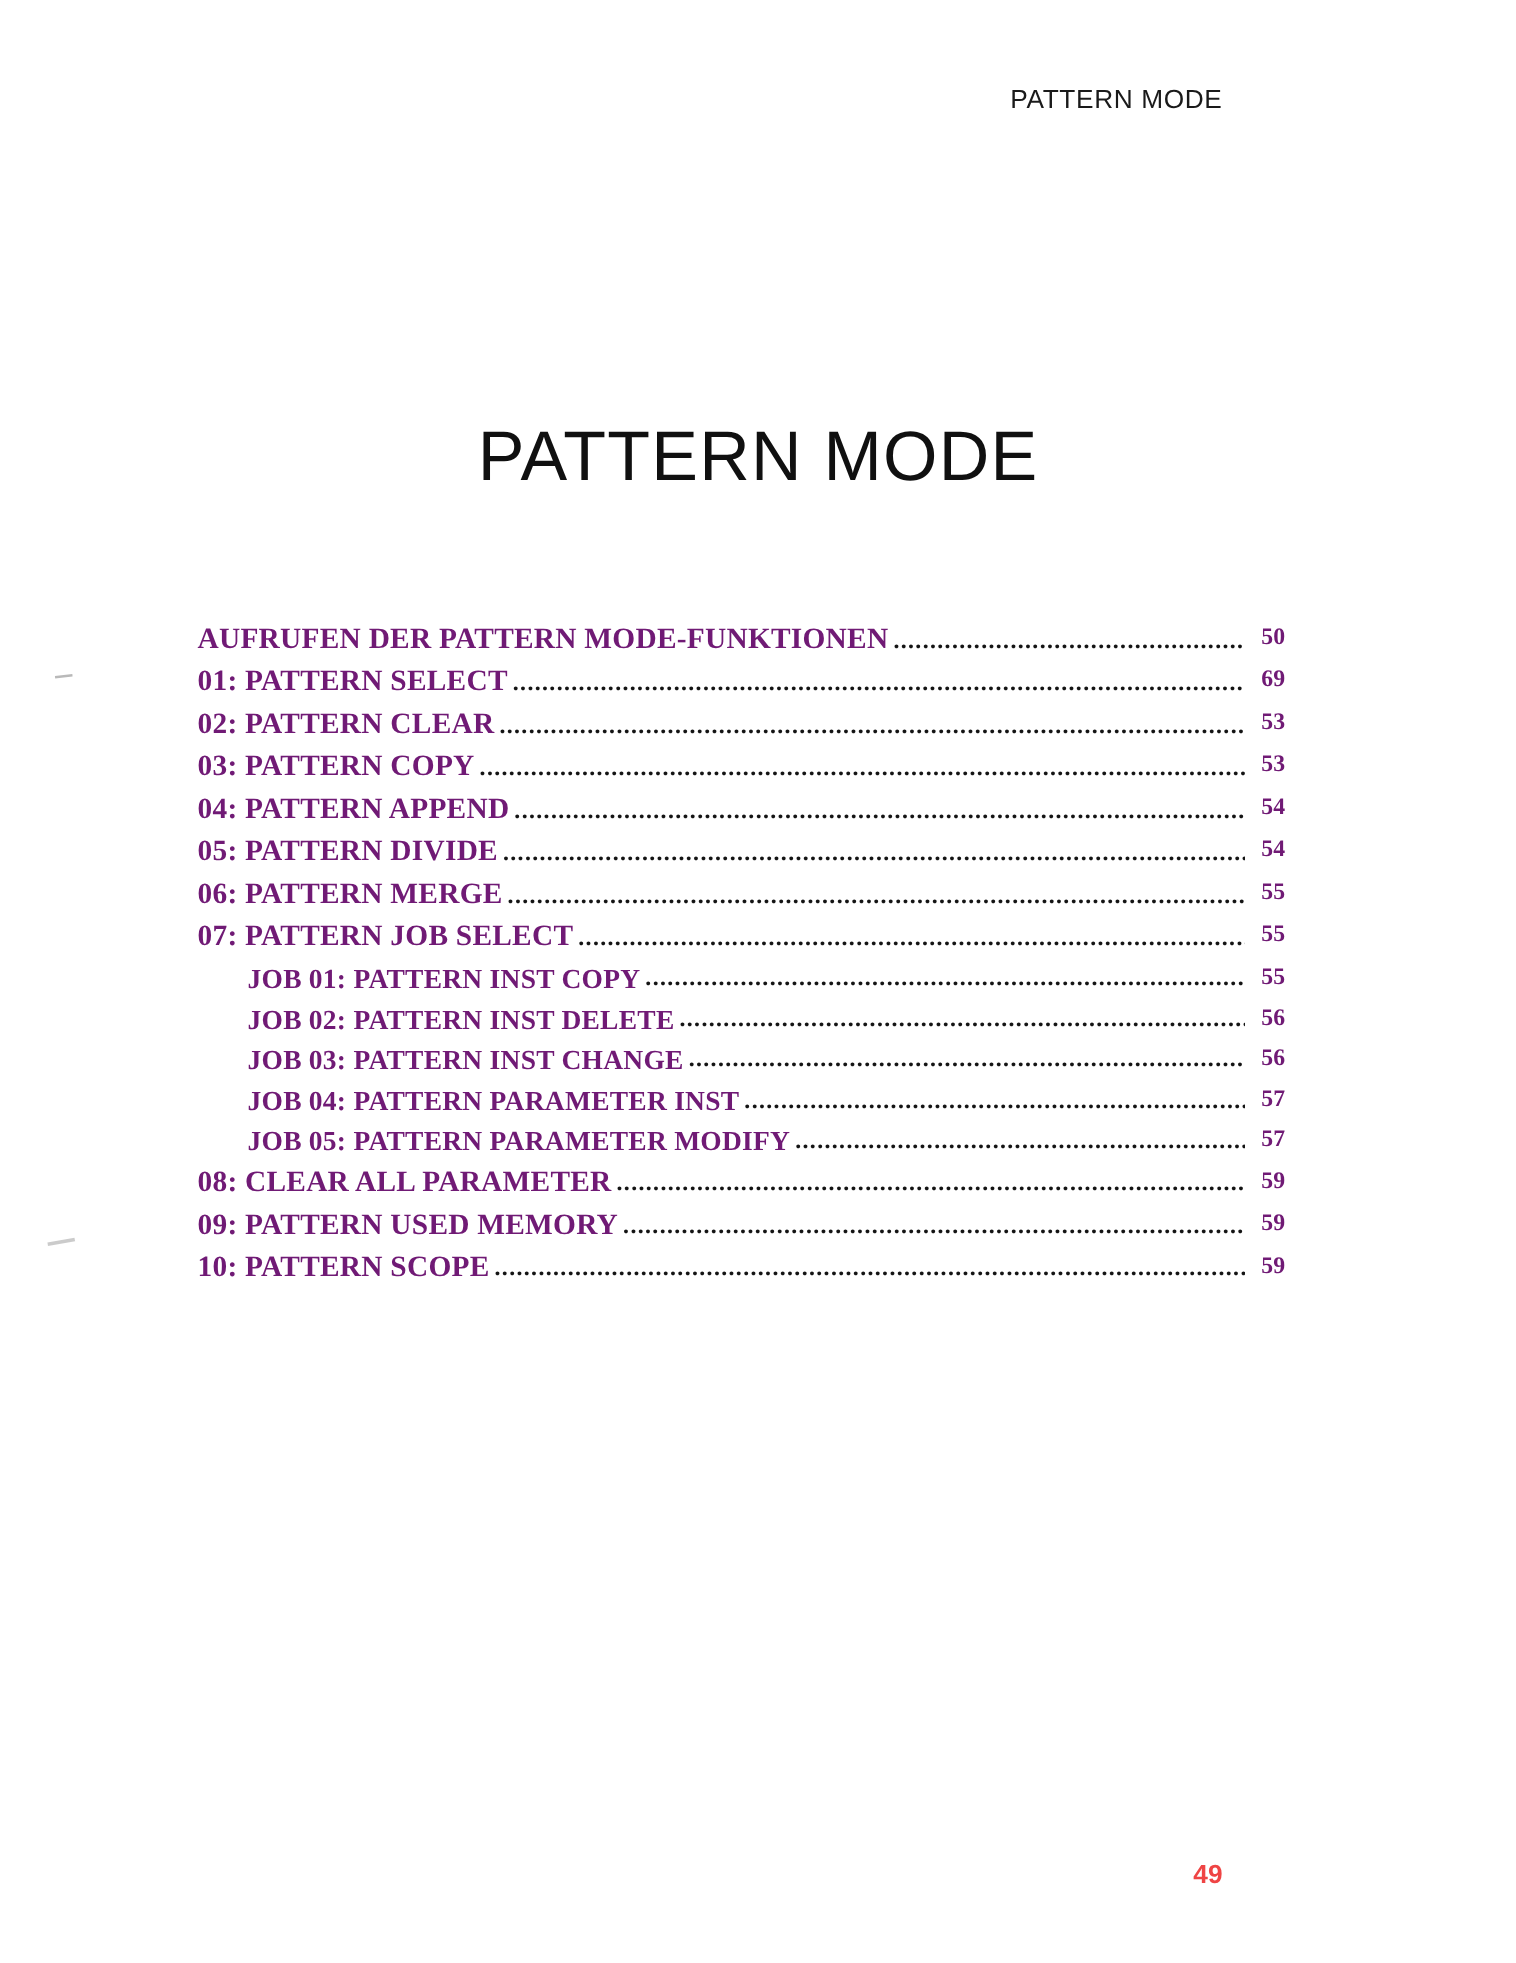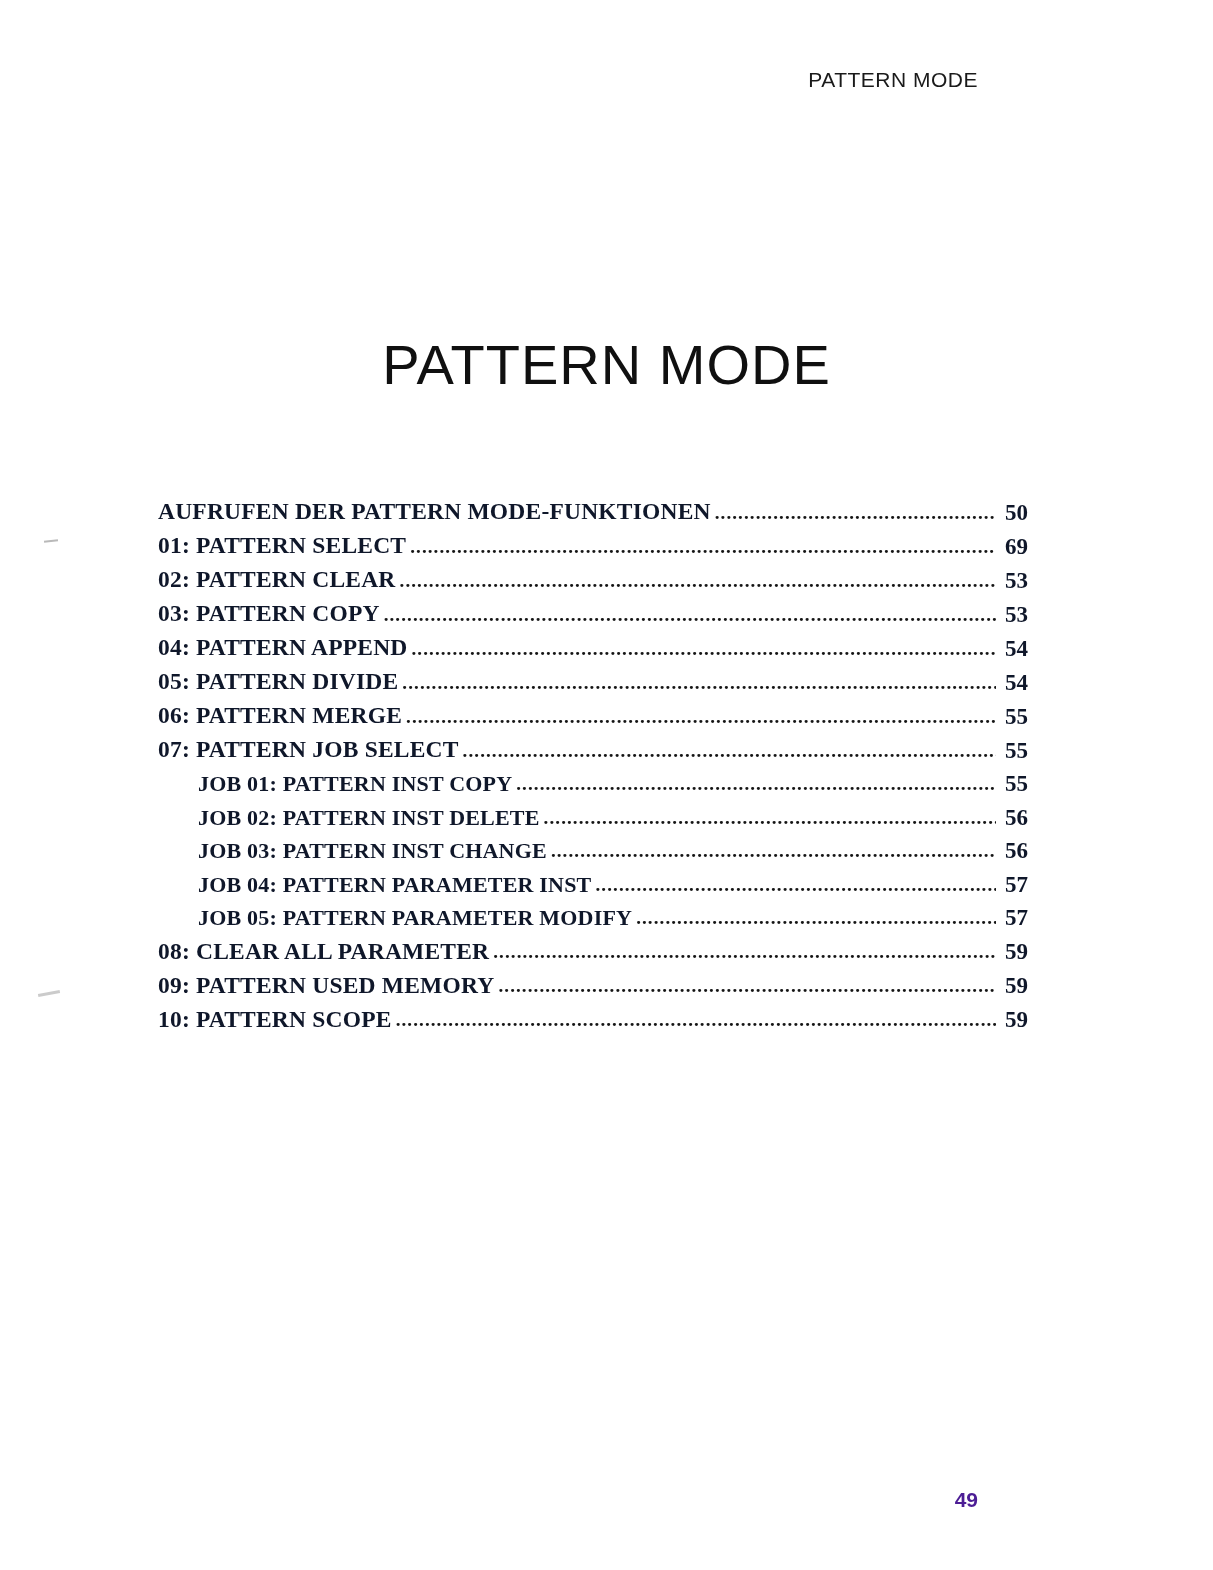--- a/index.html
+++ b/index.html
@@ -38,27 +38,27 @@
     color: #101010;
   }
   .toc {
     position: absolute;
     top: 500px;
     left: 158px;
     width: 870px;
   }
   .toc-entry {
     display: flex;
-    align-items: flex-end;
+    align-items: flex-start;
     font-weight: bold;
     font-size: 23.5px;
     line-height: 1.0;
     margin-bottom: 10.5px;
     white-space: nowrap;
-    color: #0f172a;
+    color: #701a75;
   }
   .toc-entry.level-2 {
     padding-left: 40px;
     font-size: 22px;
   }
   .toc-entry .label {
     flex: 0 0 auto;
     letter-spacing: 0.2px;
   }
   .toc-entry .leader {
@@ -75,30 +75,30 @@
     bottom: 0.08em;
     letter-spacing: 1.1px;
     font-size: 19px;
     color: #141414;
     white-space: nowrap;
   }
   .toc-entry .page-no {
     flex: 0 0 auto;
     min-width: 30px;
     text-align: right;
-    font-size: 23px;
+    font-size: 19px;
   }
   .folio {
     position: absolute;
     bottom: 58px;
     right: 96px;
     font-family: "Liberation Sans", sans-serif;
     font-weight: bold;
     font-size: 21px;
-    color: #4c1d95;
+    color: #ef4444;
   }
   .speck {
     position: absolute;
     background: #b9b9b9;
   }
   .speck-a { left: 44px; top: 540px; width: 14px; height: 2px; transform: rotate(-6deg); }
   .speck-b { left: 38px; top: 992px; width: 22px; height: 3px; transform: rotate(-10deg); opacity: .75; }
 </style>
 </head>
 <body>

